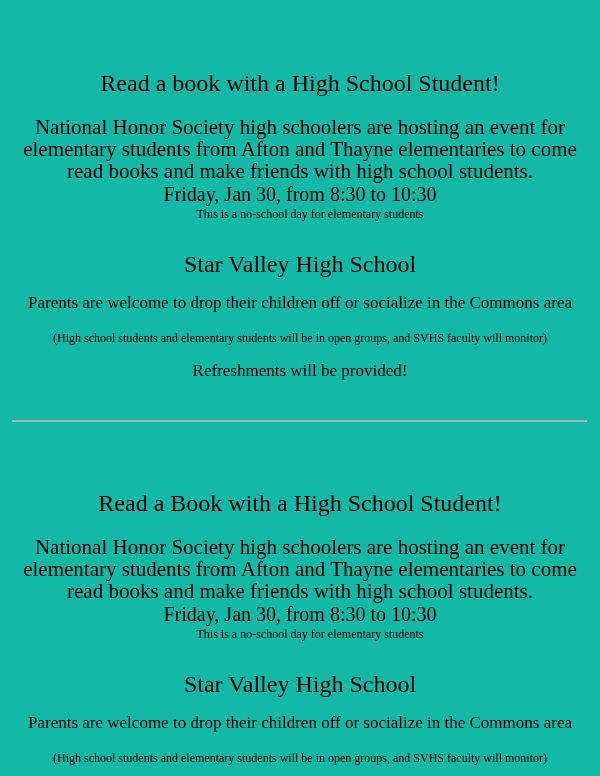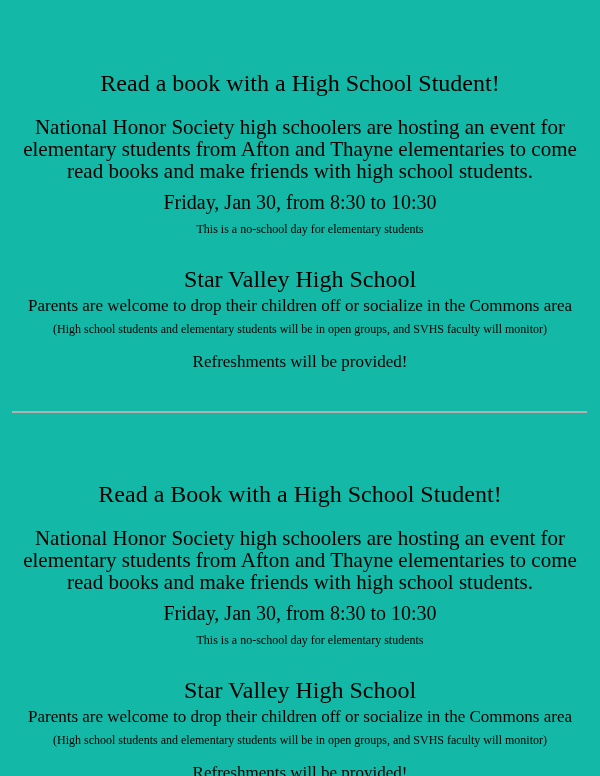--- a/index.html
+++ b/index.html
@@ -24,37 +24,37 @@
   }
   .flyer-intro {
     font-size: 21px;
     line-height: 22px;
     width: 570px;
     margin: 18px auto 0 auto;
   }
   .flyer-datetime {
     font-size: 20px;
     line-height: 24px;
-    margin: 8px;
+    margin: 0;
   }
   .flyer-small {
     font-size: 12px;
     line-height: 15px;
     margin: 1px 0 0 0;
     padding-left: 20px;
   }
   .flyer-venue {
     font-size: 24px;
     line-height: 24px;
     margin: 30px 0 0 0;
   }
   .flyer-parents {
     font-size: 17px;
     line-height: 22px;
-    margin: 4px;
+    margin: 16px;
   }
   .flyer-monitor {
     font-size: 12px;
     line-height: 16px;
     margin: 1px 0 0 0;
   }
   .flyer-refreshments {
     font-size: 17px;
     line-height: 22px;
     margin: 14px 0 0 0;

